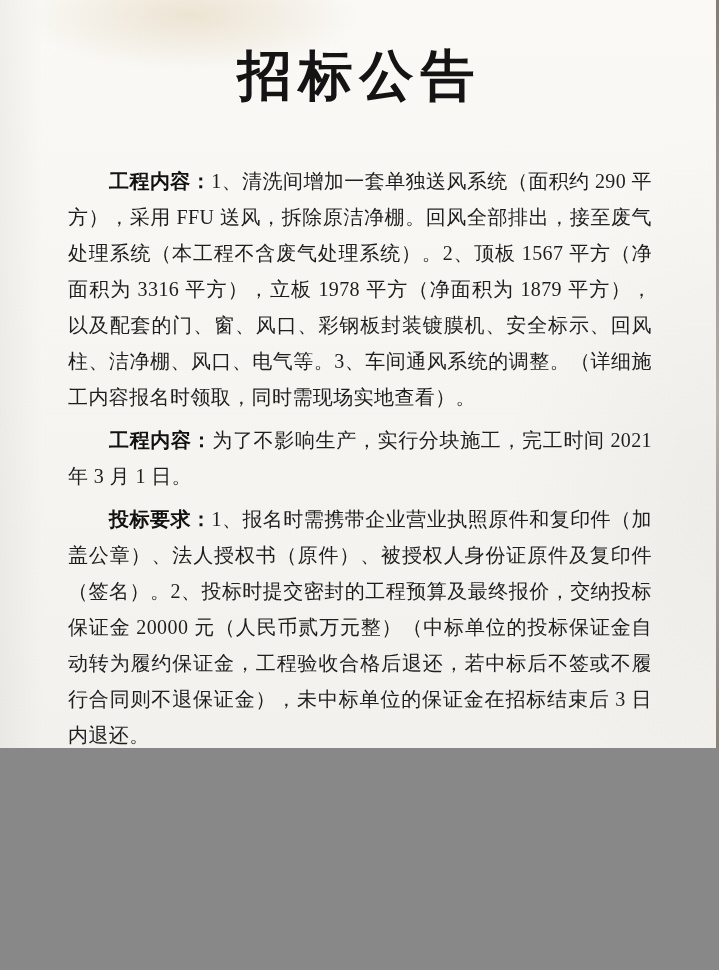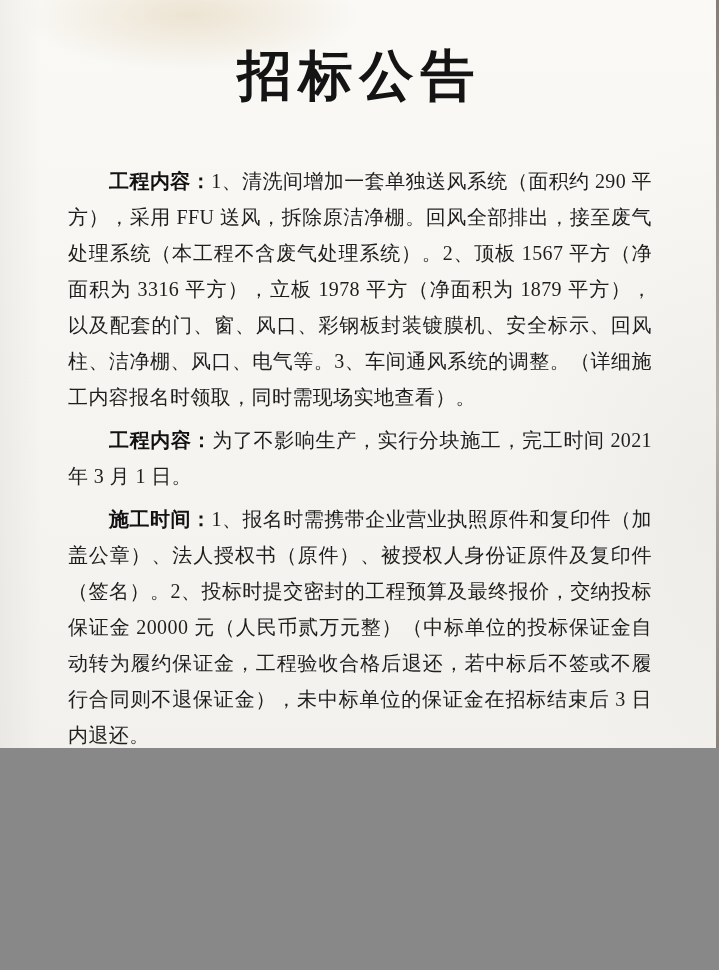--- a/index.html
+++ b/index.html
@@ -78,21 +78,21 @@
   <h1 class="title">招标公告</h1>
 
   <div class="body-text">
     <p class="para">
       <span class="lead">工程内容：</span><span>1、清洗间增加一套单独送风系统（面积约 290 平方），采用 FFU 送风，拆除原洁净棚。回风全部排出，接至废气处理系统（本工程不含废气处理系统）。2、顶板 1567 平方（净面积为 3316 平方），立板 1978 平方（净面积为 1879 平方），以及配套的门、窗、风口、彩钢板封装镀膜机、安全标示、回风柱、洁净棚、风口、电气等。3、车间通风系统的调整。（详细施工内容报名时领取，同时需现场实地查看）。</span>
     </p>
     <p class="para">
       <span class="lead">工程内容：</span><span>为了不影响生产，实行分块施工，完工时间 2021 年 3 月 1 日。</span>
     </p>
     <p class="para">
-      <span class="lead">施工时间：</span><span>1、报名时需携带企业营业执照原件和复印件（加盖公章）、法人授权书（原件）、被授权人身份证原件及复印件（签名）。2、投标时提交密封的工程预算及最终报价，交纳投标保证金 20000 元（人民币贰万元整）（中标单位的投标保证金自动转为履约保证金，工程验收合格后退还，若中标后不签或不履行合同则不退保证金），未中标单位的保证金在招标结束后 3 日内退还。</span>
+      <span class="lead">投标要求：</span><span>1、报名时需携带企业营业执照原件和复印件（加盖公章）、法人授权书（原件）、被授权人身份证原件及复印件（签名）。2、投标时提交密封的工程预算及最终报价，交纳投标保证金 20000 元（人民币贰万元整）（中标单位的投标保证金自动转为履约保证金，工程验收合格后退还，若中标后不签或不履行合同则不退保证金），未中标单位的保证金在招标结束后 3 日内退还。</span>
     </p>
 
     <p class="contact-line">
       <span class="c-label">报名联系人：</span><span class="c-name">张泾波</span><span class="c-phone">0377-63865137</span>
     </p>
 
   </div>
 
   <div class="seal">
     <svg viewBox="0 0 152 152">

